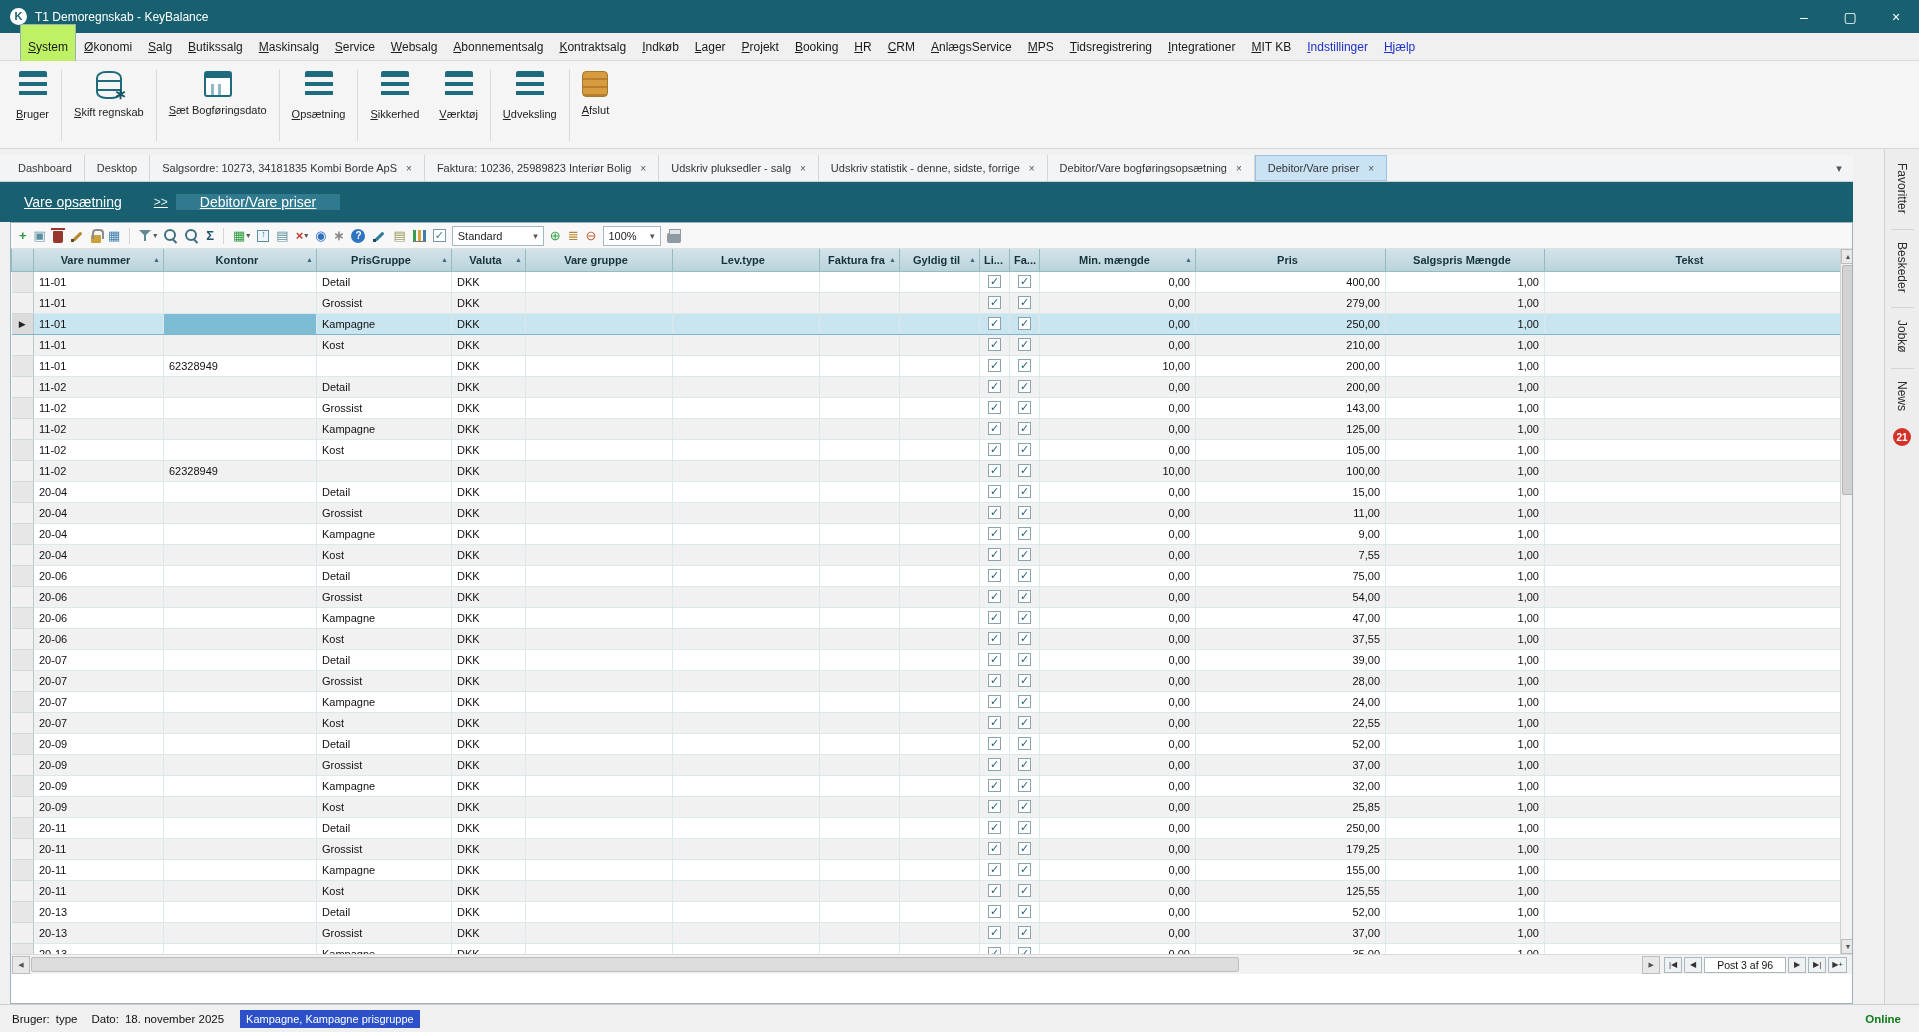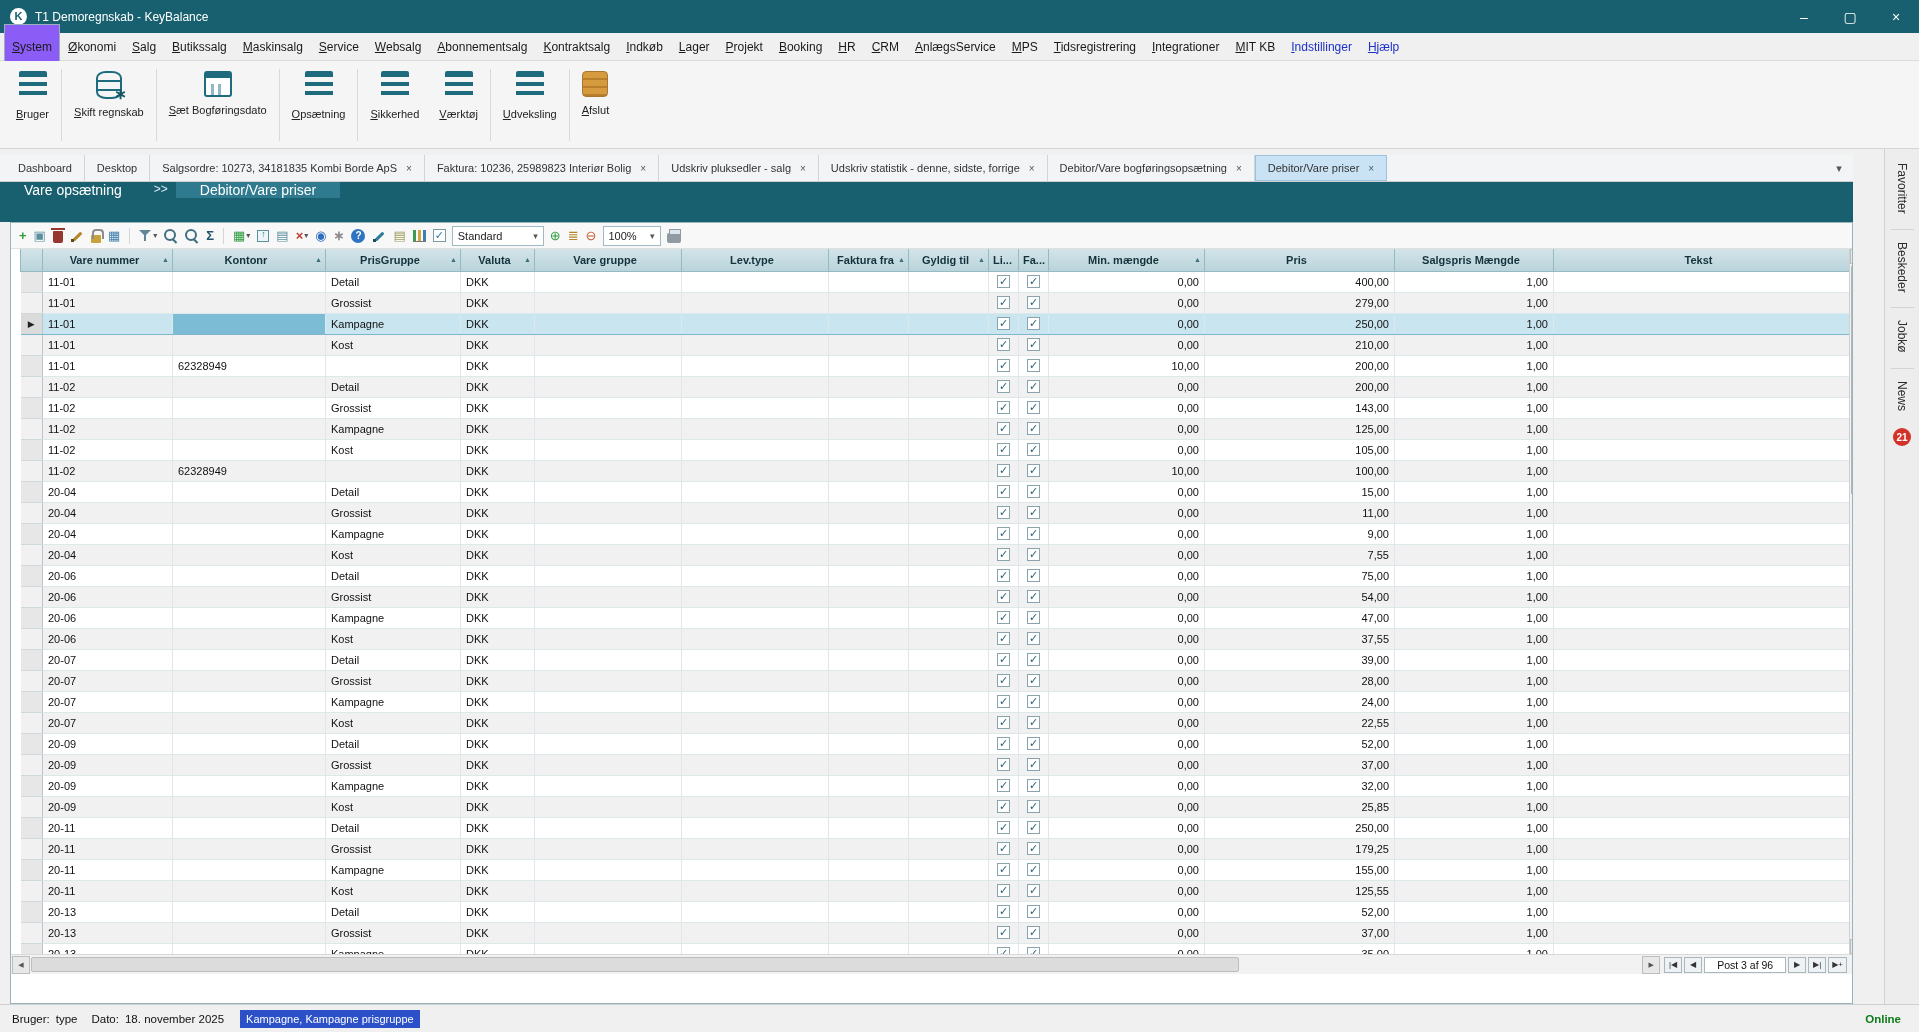--- a/index.html
+++ b/index.html
@@ -10,21 +10,21 @@
   
   .titlebar{height:33px;flex:0 0 auto;background:#18606f;display:flex;align-items:center;color:#fff;padding:0 0 0 10px;}
   .tb-logo{width:17px;height:17px;margin-right:8px;background:#fff;color:#18606f;border-radius:50%;font-size:11px;font-weight:bold;line-height:17px;text-align:center;}
   .tb-title{font-size:12px;}
   .tb-spacer{flex:1;}
   .tb-btn{width:46px;height:33px;display:flex;align-items:center;justify-content:center;color:#fff;font-size:14px;cursor:default;}
 
   
   .menubar{height:28px;flex:0 0 auto;background:#f0f0f0;display:flex;align-items:center;padding:0 4px;border-bottom:1px solid #dcdcdc;}
   .menu-item{padding:4px 8px;white-space:nowrap;color:#1a1a1a;}
-  .menu-item.active{border:1px solid #9ab0b8;background:#8b5cf6;padding:15px 7px;}
+  .menu-item.active{border:1px solid #9ab0b8;background:#bef264;padding:15px 7px;margin-left:16px;}
   .menu-item.highlight{color:#1d30c8;}
 
   
   .ribbon{height:88px;flex:0 0 auto;background:#f5f5f5;border-bottom:1px solid #d5d5d5;display:flex;align-items:flex-start;padding:6px 6px 0 6px;}
   .ribbon-btn{padding:2px 10px;display:flex;flex-direction:column;align-items:center;gap:7px;}
   .ricon{width:30px;height:30px;margin-top:2px;position:relative;}
   .rlabel{font-size:11px;color:#222;white-space:nowrap;}
   .rsep{width:1px;align-self:stretch;height:72px;background:#d9d9d9;margin:2px 2px 0 2px;}
   .menu-lines-icon{background:linear-gradient(to bottom,#1d6b7c 2px 6px,transparent 6px 11px,#1d6b7c 11px 15px,transparent 15px 20px,#1d6b7c 20px 24px,transparent 24px 30px);width:28px;border-radius:2px;}
   .database-gear-icon{width:26px;height:28px;border:2px solid #1d6b7c;border-radius:10px/7px;background:linear-gradient(to bottom,transparent 7px,#1d6b7c 7px 9px,transparent 9px 16px,#1d6b7c 16px 18px,transparent 18px);}
@@ -38,21 +38,21 @@
   .main{flex:1;display:flex;flex-direction:column;min-width:0;background:#f0f0f0;}
   .tab-gap{height:6px;flex:0 0 auto;}
 
   .tabbar{height:27px;flex:0 0 auto;display:flex;align-items:stretch;background:#f3f4f5;border-bottom:1px solid #d0d0d0;padding-left:6px;}
   .tabs-list{display:flex;align-items:stretch;}
   .tab{display:flex;align-items:center;gap:9px;padding:0 12px;border-right:1px solid #d4d4d4;font-size:11px;color:#333;white-space:nowrap;}
   .tab.active{background:#c9e3f5;border:1px solid #9cc2dd;}
   .tab-close{color:#555;font-size:10px;}
   .tab-overflow{margin-left:auto;width:28px;display:flex;align-items:center;justify-content:center;color:#555;font-size:11px;}
 
-  .subtabbar{height:40px;flex:0 0 auto;background:#18606f;display:flex;align-items:flex-start;color:#fff;}
+  .subtabbar{height:40px;flex:0 0 auto;background:#18606f;display:flex;align-items:center;color:#fff;text-decoration:underline;}
   .subtab{display:flex;align-items:center;padding:0 24px;font-size:14px;white-space:nowrap;}
   .subtab.active{background:#2f7a8e;}
   .subtab-sep{display:flex;align-items:center;padding:0 8px;font-size:12px;color:#d8ecf1;}
 
   
   .content-frame{flex:1;margin-left:10px;background:#fff;border:1px solid #9ab4bc;display:flex;flex-direction:column;min-height:0;}
   .grid-toolbar{height:26px;flex:0 0 auto;display:flex;align-items:center;gap:5px;padding:0 7px;background:#f8f8f8;border-bottom:1px solid #e0e0e0;}
   .ticon{height:18px;display:flex;align-items:center;justify-content:center;position:relative;padding:0 1px;}
   .tglyph{font-size:13px;line-height:1;}
   .tcaret{font-size:8px;color:#555;margin-left:1px;}
@@ -79,21 +79,21 @@
   .css-help::before{content:"?";}
   .css-chart{width:13px;height:12px;background:linear-gradient(to right,#3a9c50 0 3px,transparent 3px 5px,#d2a63c 5px 8px,transparent 8px 10px,#3f7fae 10px 13px);border-bottom:1px solid #777;}
   .css-cbx{width:13px;height:13px;border:1px solid #7b98a5;background:#fff;position:relative;}
   .css-cbx::before{content:"✓";position:absolute;top:-1px;left:1px;font-size:11px;color:#2a7a99;}
   .css-share{width:12px;height:12px;border:1px solid #5b8fa0;position:relative;background:#eef5f8;}
   .css-share::before{content:"↑";position:absolute;top:-2px;left:3px;font-size:9px;color:#2e7d9a;font-weight:bold;}
   .css-print{width:14px;height:10px;background:#8f9aa3;border-radius:2px;position:relative;margin-top:4px;}
   .css-print::before{content:"";position:absolute;top:-4px;left:2px;width:10px;height:4px;background:#dfe5e8;border:1px solid #8f9aa3;}
 
   
-  .grid-zone{flex:1;display:flex;min-height:0;overflow:hidden;padding-left:9px;}
+  .grid-zone{flex:1;display:flex;min-height:0;overflow:hidden;}
   .grid-wrap{width:1829px;flex:0 0 auto;overflow:hidden;}
   table.grid{border-collapse:collapse;table-layout:fixed;width:1829px;}
   thead th{height:22px;background:linear-gradient(#d3e4e9,#b9d3db);border:1px solid #96bac4;border-top:none;font-size:11px;font-weight:bold;color:#15323c;position:relative;padding:0 10px 0 4px;white-space:nowrap;overflow:hidden;text-align:center;}
   th.sel-col,td.sel-col{width:22px;padding:0;}
   td.sel-col{background:#e7e7e7;border-right:1px solid #b9c6ca;border-bottom:1px solid #cfd8db;}
   tbody td{height:21px;border-right:1px solid #dde8eb;border-bottom:1px solid #dde8eb;font-size:11px;color:#111;padding:0 5px;white-space:nowrap;overflow:hidden;background:#fff;}
   tbody tr.alt td{background:#f1f1f1;}
   tbody tr.selected td{background:#c8e5f0;border-top:1px solid #7fb6c9;border-bottom:1px solid #7fb6c9;}
   tbody tr.selected td.focus-cell{background:#7cbcd4;}
   tbody tr.selected td.sel-col{background:#dbdbdb;}

